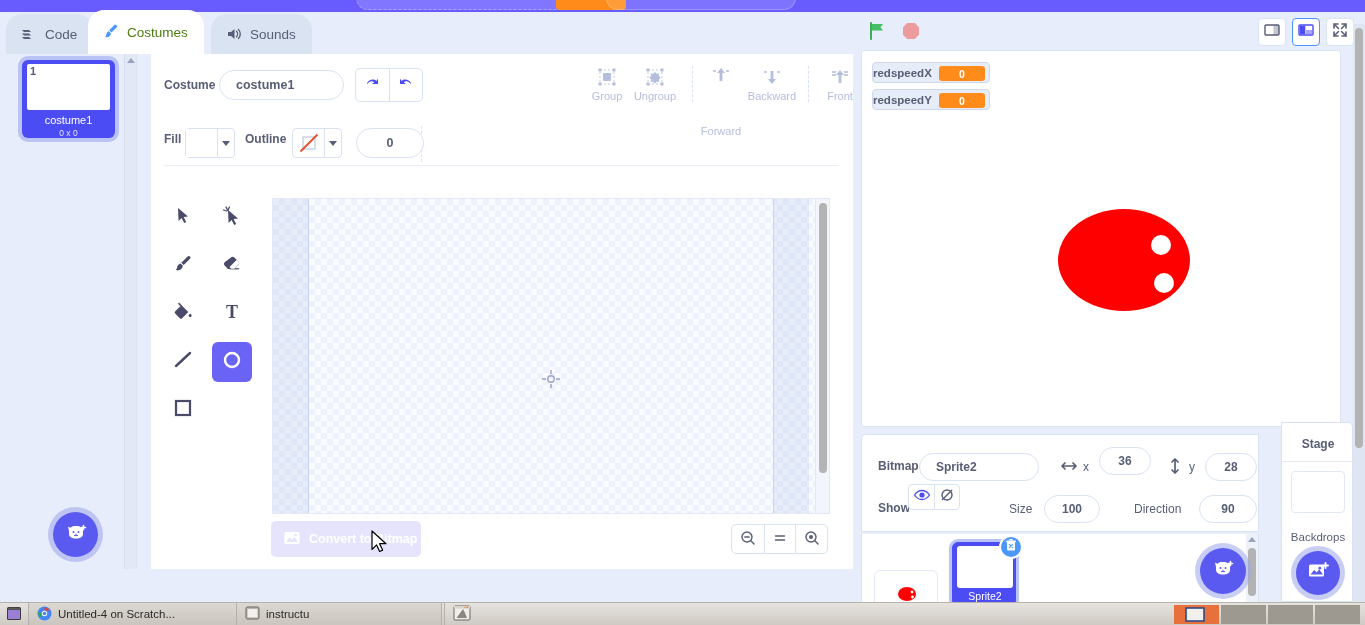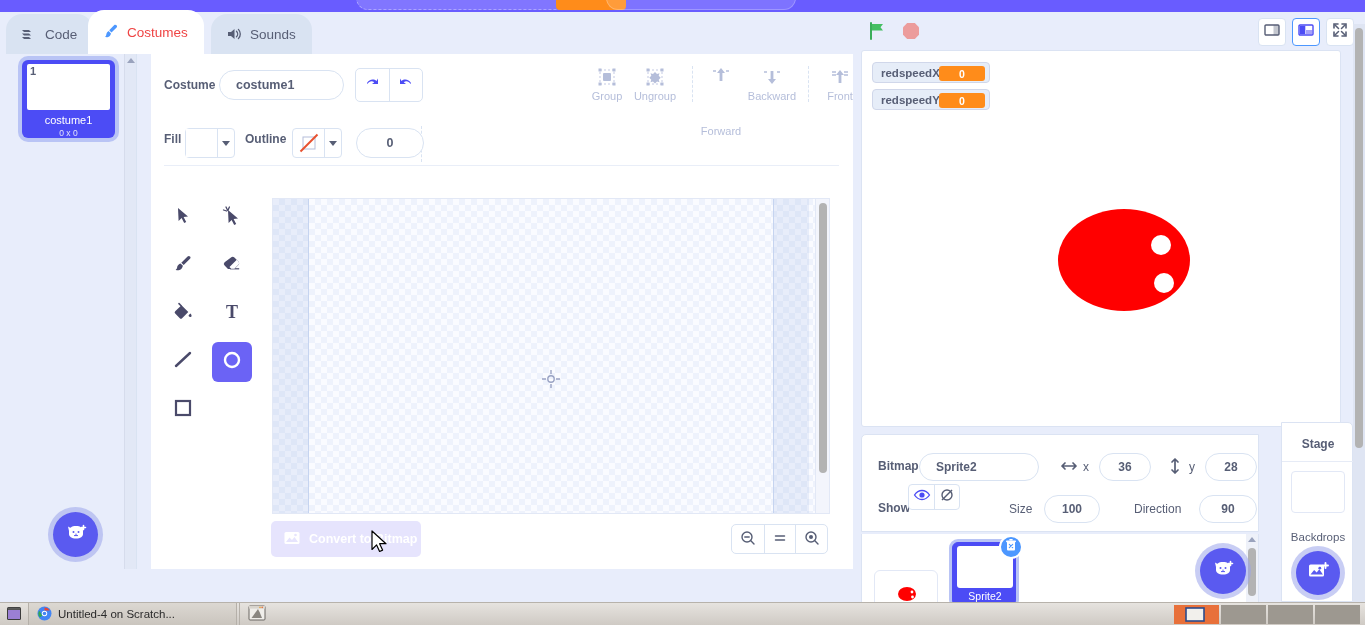--- a/index.html
+++ b/index.html
@@ -29,21 +29,21 @@
   
   .tabs { position: absolute; left: 0; top: 12px; width: 853px; height: 42px; }
   .tab {
     position: absolute; bottom: 0; height: 40px;
     display: flex; align-items: center; gap: 7px;
     padding: 0 16px 0 14px;
     background: #d9e3f2; color: #575e75;
     border-radius: 16px 16px 0 0;
     font-size: 13.5px; cursor: pointer;
   }
-  .tab.active { background: #fff; color: #ef4444; height: 44px; z-index:3;}
+  .tab.active { background: #fff; color: #4d7c0f; height: 44px; z-index:3;}
   .tab .ticon { width: 18px; height: 18px; display:block; }
 
   
   .leftcol {
     position: absolute; left: 0; top: 54px; width: 137px; height: 515px;
     background: #e8edfb; border-right: 1px solid #d9e3f2;
   }
   .costume-item {
     position: absolute; left: 22px; top: 6px; width: 93px; height: 78px;
     background: #4c4cf5; border-radius: 6px;
@@ -193,21 +193,21 @@
     border-radius: 4px; display:flex; align-items:center;justify-content:center; cursor:pointer;
   }
   .lbtn.sel { border-color:#4c97ff; }
   .stage {
     position:absolute; left: 8px; top: 38px; width: 480px; height: 377px;
     background: #fff; border: 1px solid #dbe3f3; border-radius: 3px; overflow:hidden;
   }
   .monitor {
     position:absolute; height: 21px; border:1px solid #d0d7ea; border-radius: 4px;
     background: #e6edf8; display:flex; align-items:center; font-size: 11.5px;
-    color: #575e75; font-weight: bold; padding-left: 8px;
+    color: #575e75; font-weight: bold; padding-left: 0;
   }
   .mon-val {
     position:absolute; right: 4px; top: 3px; height: 15px; min-width: 46px;
     background:#ff8c1a; border-radius: 3px; color:#fff; font-size:10.5px;
     display:flex; align-items:center; justify-content:center; font-weight:bold;
   }
 
   .sprite-info {
     position:absolute; left: 8px; top: 422px; width: 398px; height: 98px;
     background:#fff; border: 1px solid #dbe3f3; border-radius: 5px 0 0 0;
@@ -661,21 +661,21 @@
 
     <div class="sprite-info">
       <div class="si-lbl" style="left:16px;top:24px;">Bitmap</div>
       <div class="si-field si-name" style="left:57px;top:18px;width:120px;">Sprite2</div>
       <span style="position:absolute;left:197px;top:21px;">
         <svg width="20" height="20" viewBox="0 0 20 20">
             <path d="M3 10h14M3 10l3-3M3 10l3 3M17 10l-3-3M17 10l-3 3" stroke="#575e75" stroke-width="1.7" fill="none" stroke-linecap="round" stroke-linejoin="round"></path>
           </svg>
       </span>
       <div class="si-lbl" style="left:221px;top:25px;font-weight:normal;">x</div>
-      <div class="si-field" style="left:237px;top:18px;width:52px;text-align:center;">36</div>
+      <div class="si-field" style="left:237px;top:12px;width:52px;text-align:center;">36</div>
       <span style="position:absolute;left:303px;top:21px;">
         <svg width="20" height="20" viewBox="0 0 20 20">
             <path d="M10 3v14M10 3l-3 3M10 3l3 3M10 17l-3-3M10 17l3-3" stroke="#575e75" stroke-width="1.7" fill="none" stroke-linecap="round" stroke-linejoin="round"></path>
           </svg>
       </span>
       <div class="si-lbl" style="left:327px;top:25px;font-weight:normal;">y</div>
       <div class="si-field" style="left:343px;top:18px;width:52px;">28</div>
 
       <div class="si-lbl" style="left:16px;top:66px;">Show</div>
       <div class="si-lbl" style="left:147px;top:67px;font-weight:normal;">Size</div>
@@ -792,20 +792,29 @@
         <svg width="15" height="15" viewBox="0 0 15 15">
             <circle cx="7.5" cy="7.5" r="7" fill="#4285f4"></circle>
             <path d="M7.5 1.5a6 6 0 015.2 3H7.5z" fill="#ea4335"></path>
             <path d="M2.3 4.5l3 5.2-2.6 1.8A6 6 0 012.3 4.5z" fill="#34a853"></path>
             <circle cx="7.5" cy="7.5" r="2.7" fill="#fff"></circle>
             <circle cx="7.5" cy="7.5" r="1.8" fill="#4285f4"></circle>
           </svg>
       </span>
       <span>Untitled-4 on Scratch...</span>
     </div>
+    <div class="tb-item tb-task" style="width:205px;">
+      <span>
+        <svg width="15" height="14" viewBox="0 0 15 14">
+            <rect x="1" y="1" width="13" height="12" rx="1.4" fill="#b9b5ae" stroke="#6b6762"></rect>
+            <rect x="2.6" y="3" width="9.8" height="8.4" fill="#f2f0ec"></rect>
+          </svg>
+      </span>
+      <span>instructu</span>
+    </div>
     <div class="tb-sep" style="margin-left:2px;"></div>
     <div class="tb-item">
       <span>
         <svg width="18" height="16" viewBox="0 0 18 16">
             <rect x="1" y="1" width="16" height="14" rx="1" fill="#f0eeea" stroke="#6b6762"></rect>
             <rect x="1" y="1" width="16" height="2.6" fill="#d8d4cd"></rect>
             <circle cx="12" cy="2.4" r=".8" fill="#e8a33d"></circle>
             <circle cx="14.2" cy="2.4" r=".8" fill="#e8703a"></circle>
             <path d="M3.5 13L10 4l1.8 3.5L14 13z" fill="#8a8680"></path>
           </svg>

